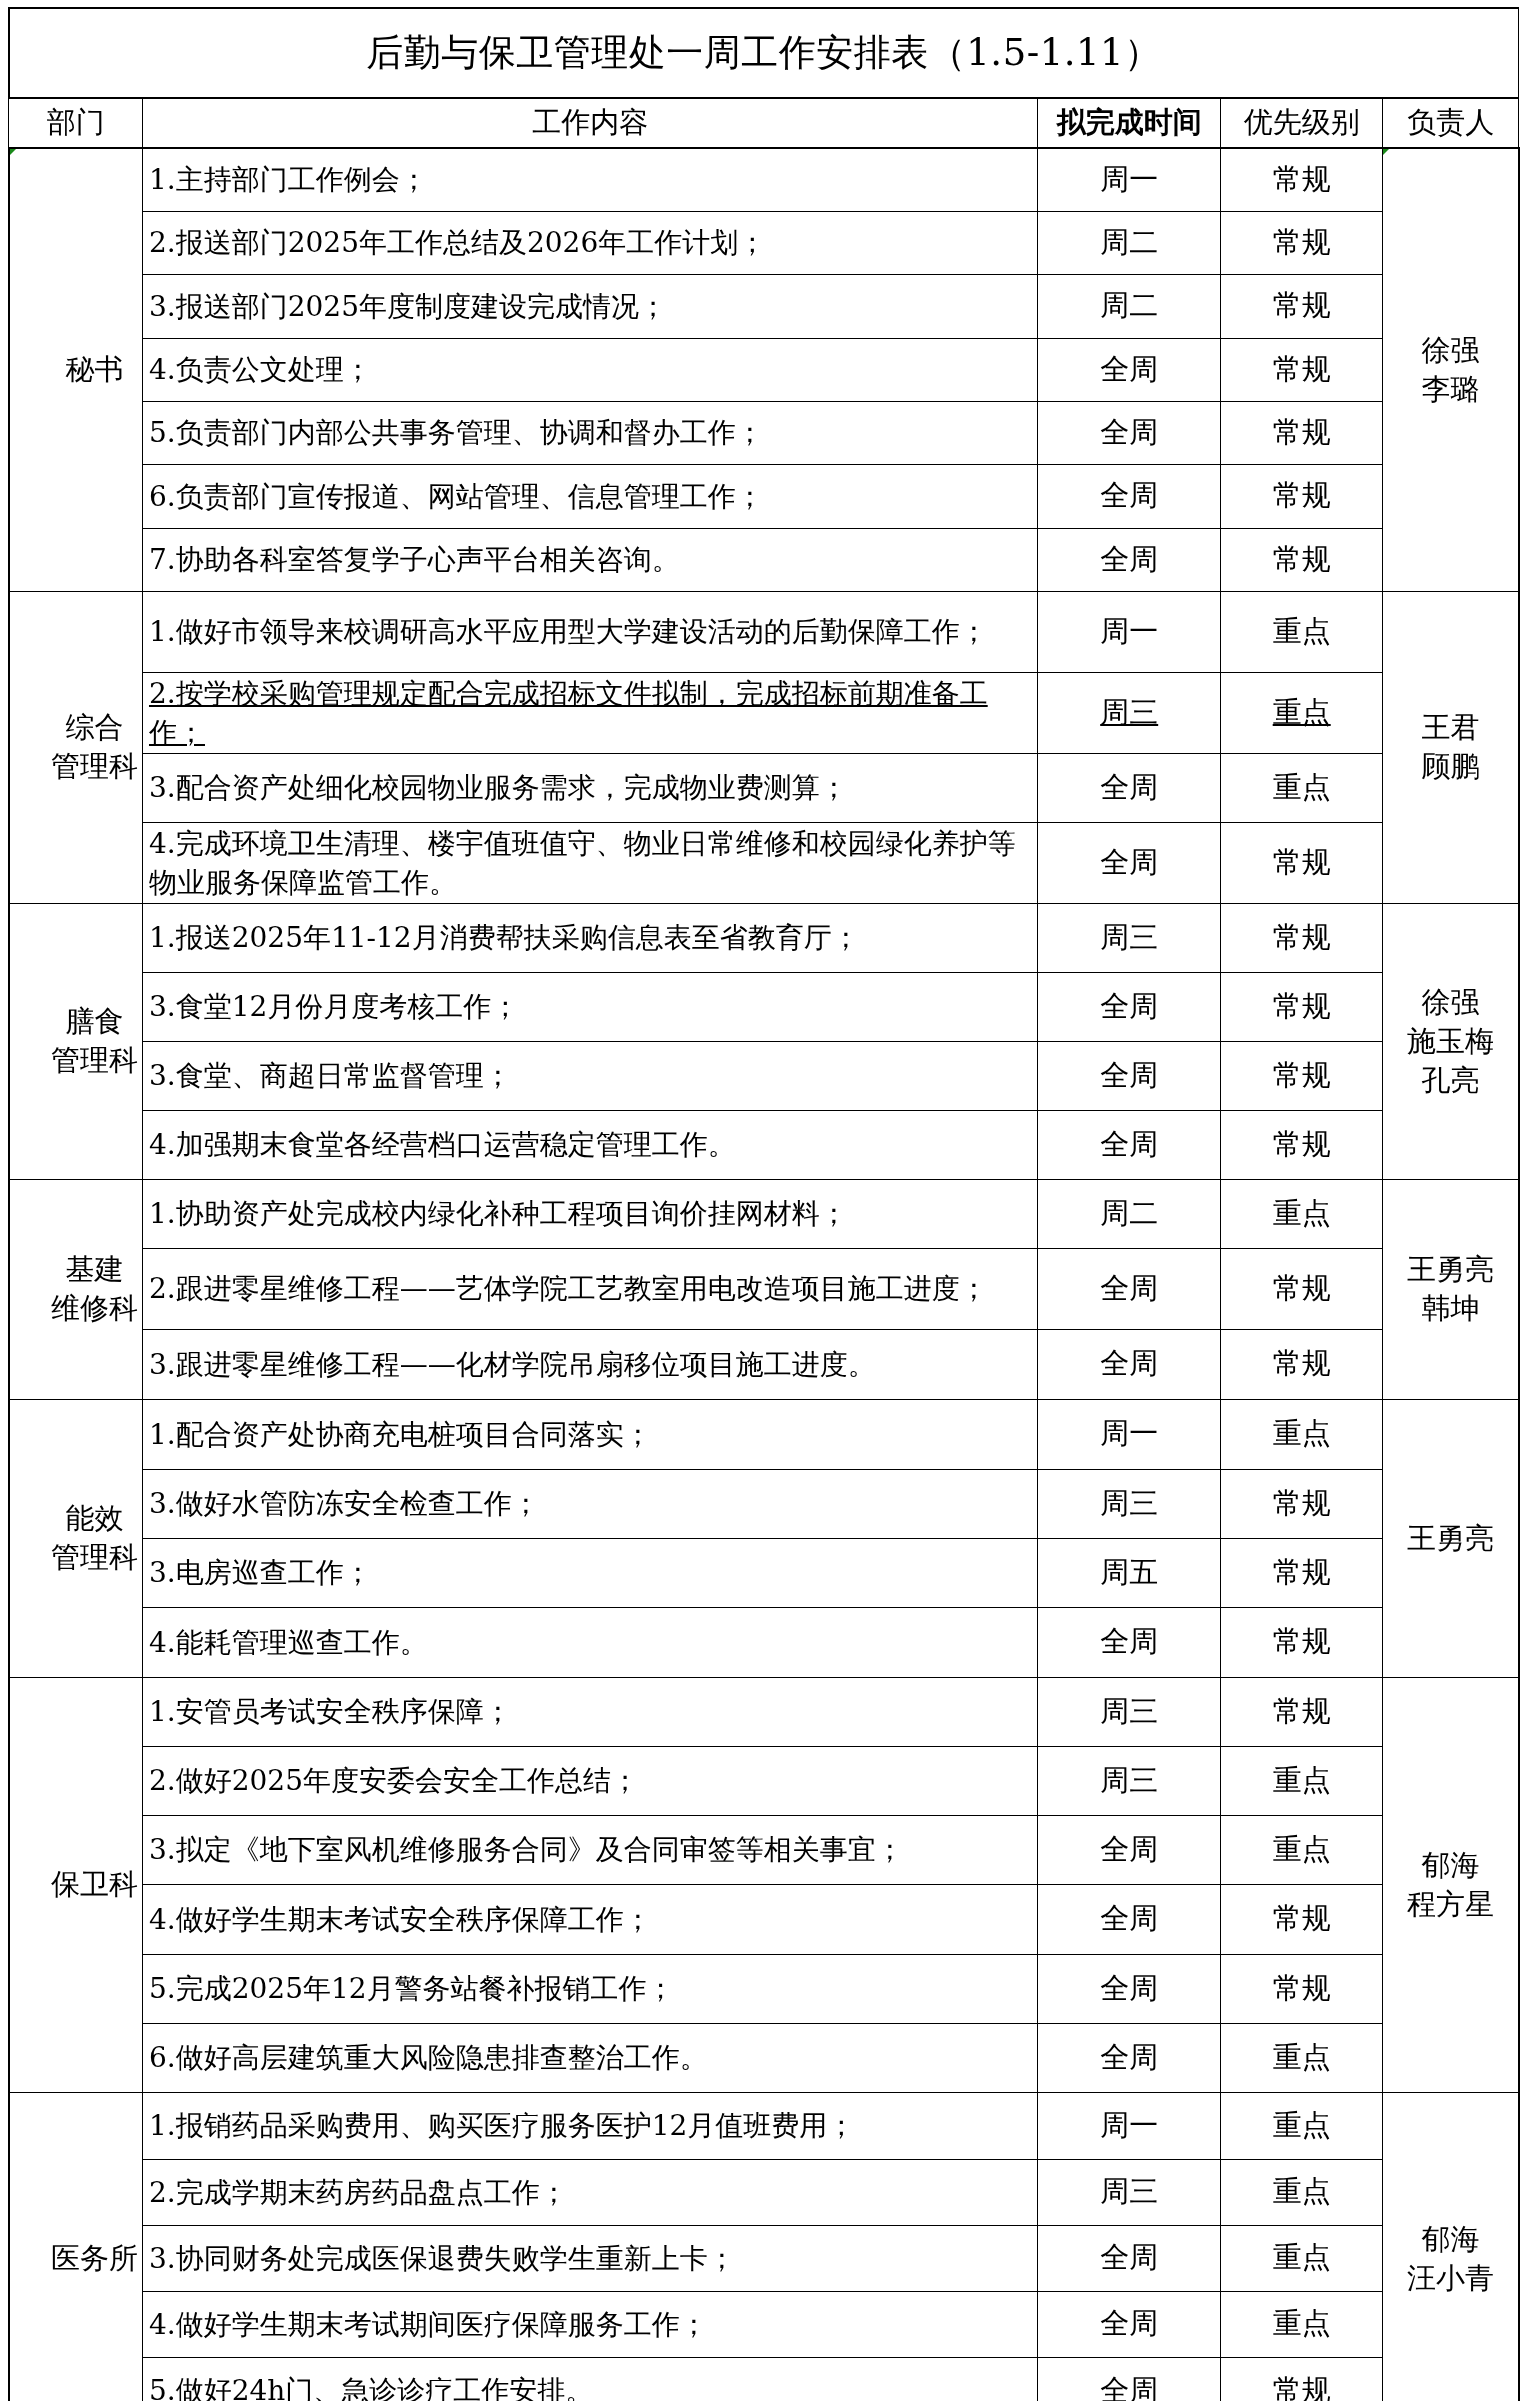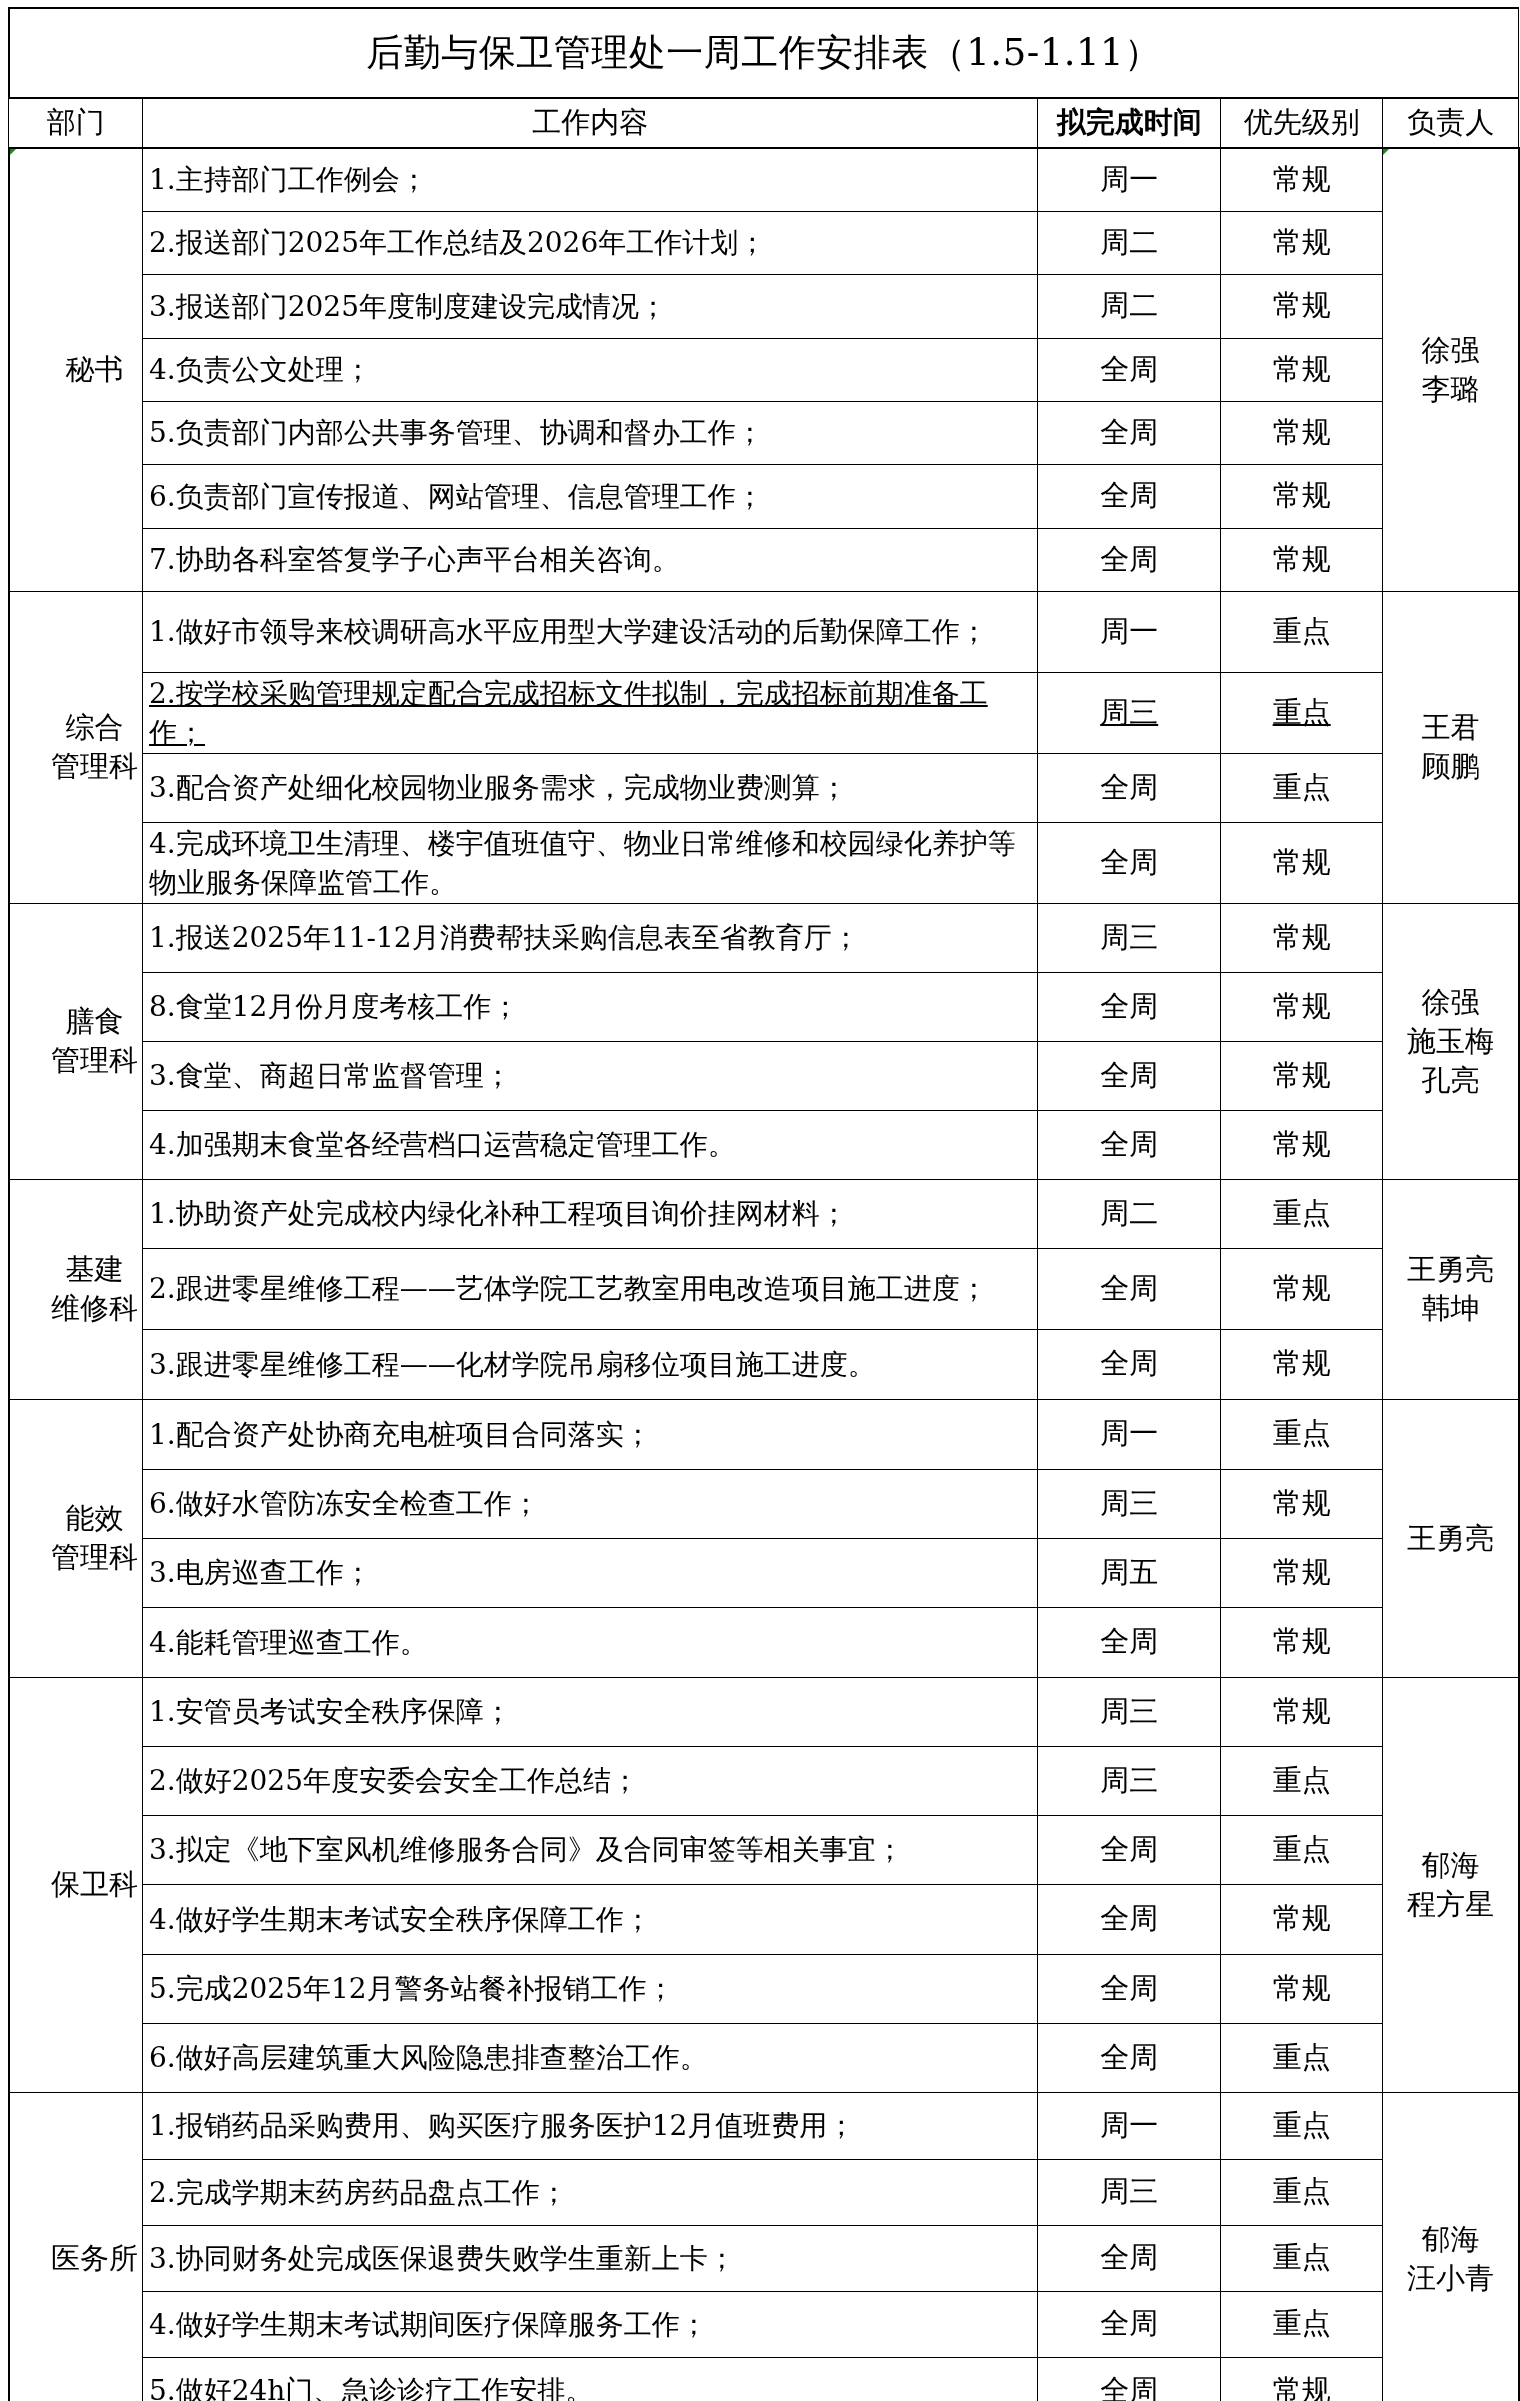--- a/index.html
+++ b/index.html
@@ -130,21 +130,21 @@
           <td class="task">1.报送2025年11-12月消费帮扶采购信息表至省教育厅；</td>
           <td class="time">周三</td>
           <td class="prio">常规</td>
           <td class="owner" rowspan="4">
             <span class="owner-line">徐强</span>
             <span class="owner-line">施玉梅</span>
             <span class="owner-line">孔亮</span>
           </td>
         </tr>
         <tr style="height: 69px;">
-          <td class="task">8.食堂12月份月度考核工作；</td>
+          <td class="task">3.食堂12月份月度考核工作；</td>
           <td class="time">全周</td>
           <td class="prio">常规</td>
         </tr>
         <tr style="height: 69px;">
           <td class="task">3.食堂、商超日常监督管理；</td>
           <td class="time">全周</td>
           <td class="prio">常规</td>
         </tr>
         <tr style="height: 69px;">
           <td class="task">4.加强期末食堂各经营档口运营稳定管理工作。</td>
@@ -180,21 +180,21 @@
             <span class="dept-line">管理科</span>
           </td>
           <td class="task">1.配合资产处协商充电桩项目合同落实；</td>
           <td class="time">周一</td>
           <td class="prio">重点</td>
           <td class="owner" rowspan="4">
             <span class="owner-line">王勇亮</span>
           </td>
         </tr>
         <tr style="height: 69px;">
-          <td class="task">6.做好水管防冻安全检查工作；</td>
+          <td class="task">3.做好水管防冻安全检查工作；</td>
           <td class="time">周三</td>
           <td class="prio">常规</td>
         </tr>
         <tr style="height: 69px;">
           <td class="task">3.电房巡查工作；</td>
           <td class="time">周五</td>
           <td class="prio">常规</td>
         </tr>
         <tr style="height: 70px;">
           <td class="task">4.能耗管理巡查工作。</td>

